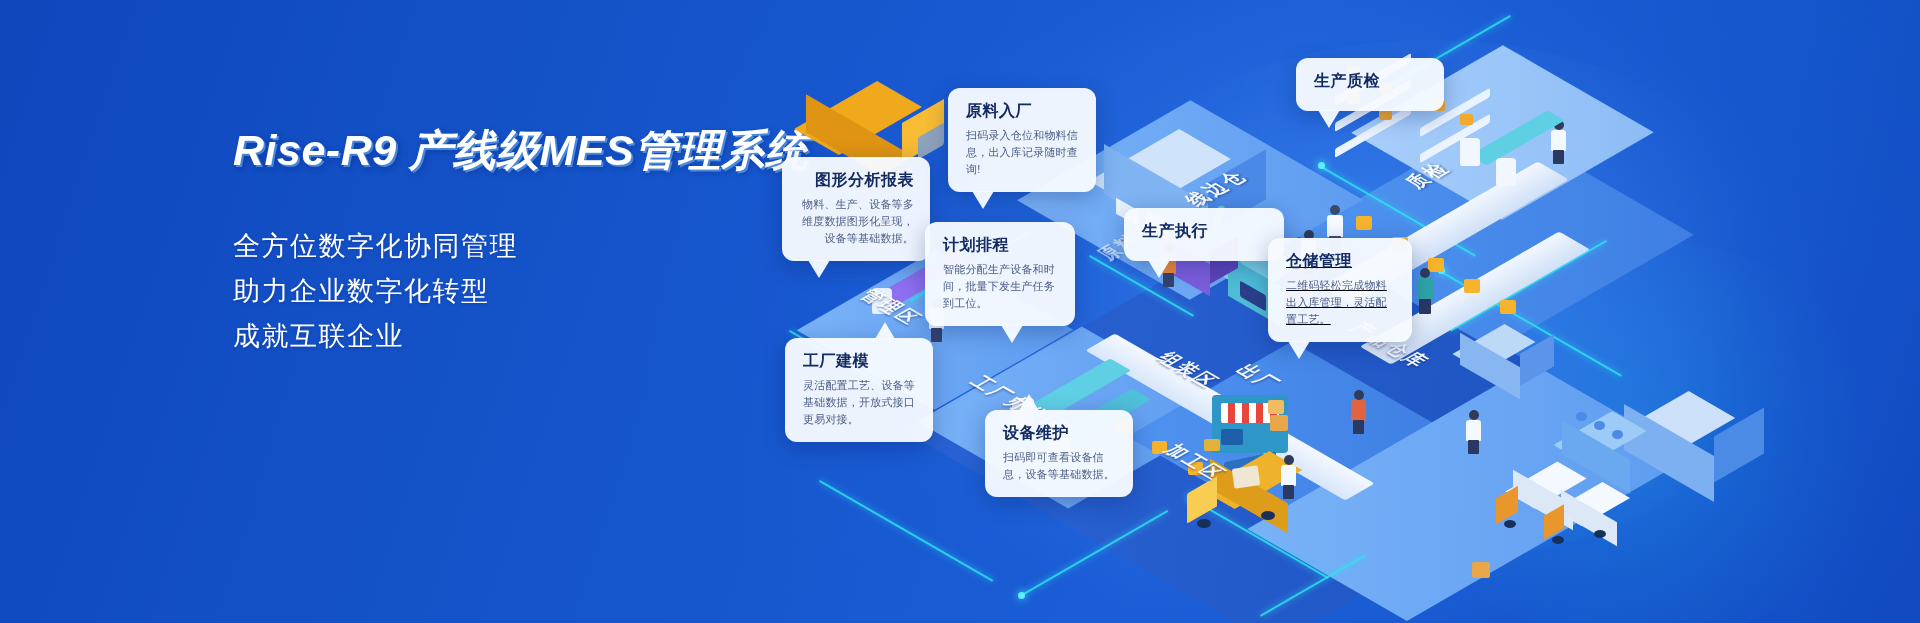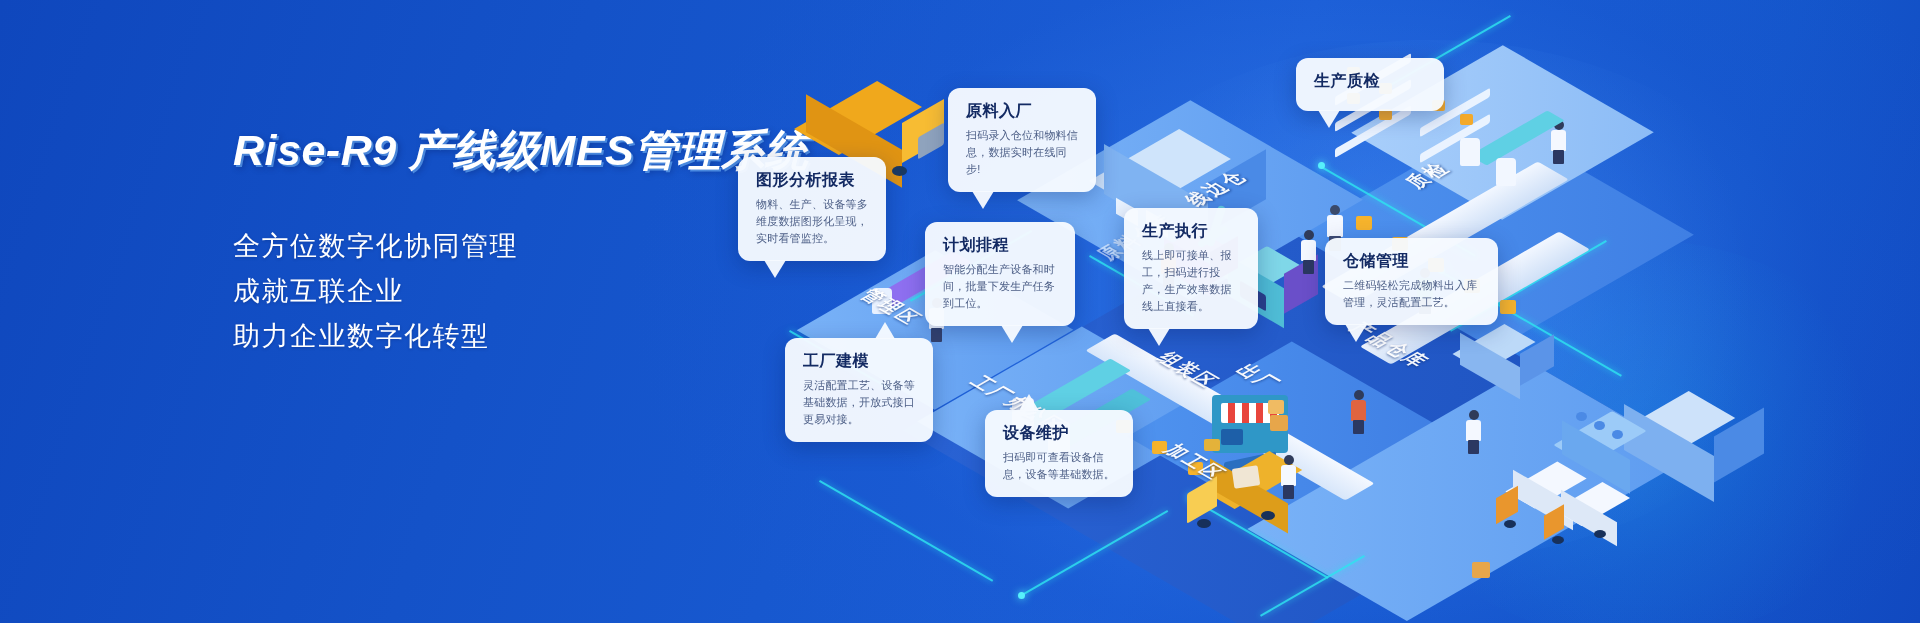--- a/index.html
+++ b/index.html
@@ -113,22 +113,22 @@
 
 <div id="banner">
 
   <div class="bg-glow glow-a"></div>
   <div class="bg-glow glow-b"></div>
 
   <div id="hero-text">
     <div id="hero-title">Rise-R9 产线级MES管理系统</div>
     <div id="hero-sub">
       <div class="line">全方位数字化协同管理</div>
+      <div class="line">助力企业数字化转型</div>
       <div class="line">成就互联企业</div>
-      <div class="line">助力企业数字化转型</div>
     </div>
   </div>
 
   <div id="scene">
 
     <div class="slab dark" style="left:300px; top:215px; width:430px; height:430px; opacity:.96;"></div>
 
     <div class="slab" style="left:620px; top:120px; width:230px; height:230px;"></div>
 
     <div class="slab light" style="left:330px; top:100px; width:200px; height:200px;"></div>
@@ -345,50 +345,49 @@
     <div class="zone-label zl-right" style="left:422px; top:440px;">加工区</div>
     <div class="zone-label zl-right" style="left:415px; top:348px;">组装区</div>
     <div class="zone-label zl-left" style="left:418px; top:196px;">线边仓</div>
     <div class="zone-label zl-left" style="left:330px; top:250px; opacity:.55;">原料仓库</div>
     <div class="zone-label zl-left" style="left:638px; top:178px;">质检</div>
     <div class="zone-label zl-right" style="left:494px; top:360px;">出厂</div>
     <div class="zone-label zl-right" style="left:608px; top:318px;">产品仓库</div>
 
   </div>
 
-  <div class="callout" style="left:738px; top:157px; width:148px;">
+  <div class="callout" style="left:782px; top:157px; width:148px;text-align:right;">
     <div class="c-title">图形分析报表</div>
-    <div class="c-desc">物料、生产、设备等多维度数据图形化呈现，实时看管监控。</div>
+    <div class="c-desc">物料、生产、设备等多维度数据图形化呈现，设备等基础数据。</div>
     <div class="tail down" style="left:26px;"></div>
   </div>
 
   <div class="callout" style="left:948px; top:88px; width:148px;">
     <div class="c-title">原料入厂</div>
-    <div class="c-desc">扫码录入仓位和物料信息，数据实时在线同步!</div>
+    <div class="c-desc">扫码录入仓位和物料信息，出入库记录随时查询!</div>
     <div class="tail down" style="left:24px;"></div>
   </div>
 
   <div class="callout" style="left:1296px; top:58px; width:148px;">
     <div class="c-title">生产质检</div>
     <div class="tail down" style="left:22px;"></div>
   </div>
 
-  <div class="callout" style="left:1124px; top:208px; width:134px;">
+  <div class="callout" style="left:1124px; top:208px; width:160px;">
     <div class="c-title">生产执行</div>
-    <div class="c-desc">线上即可接单、报工，扫码进行投产，生产效率数据线上直接看。</div>
     <div class="tail down" style="left:24px;"></div>
   </div>
 
   <div class="callout" style="left:925px; top:222px; width:150px;">
     <div class="c-title">计划排程</div>
     <div class="c-desc">智能分配生产设备和时间，批量下发生产任务到工位。</div>
     <div class="tail down" style="left:76px;"></div>
   </div>
 
-  <div class="callout" style="left:1325px; top:238px; width:173px;">
+  <div class="callout" style="left:1268px; top:238px; width:144px;text-decoration:underline;">
     <div class="c-title">仓储管理</div>
     <div class="c-desc">二维码轻松完成物料出入库管理，灵活配置工艺。</div>
     <div class="tail down" style="left:20px;"></div>
   </div>
 
   <div class="callout" style="left:785px; top:338px; width:148px;">
     <div class="c-title">工厂建模</div>
     <div class="c-desc">灵活配置工艺、设备等基础数据，开放式接口更易对接。</div>
     <div class="tail up" style="left:90px;"></div>
   </div>

